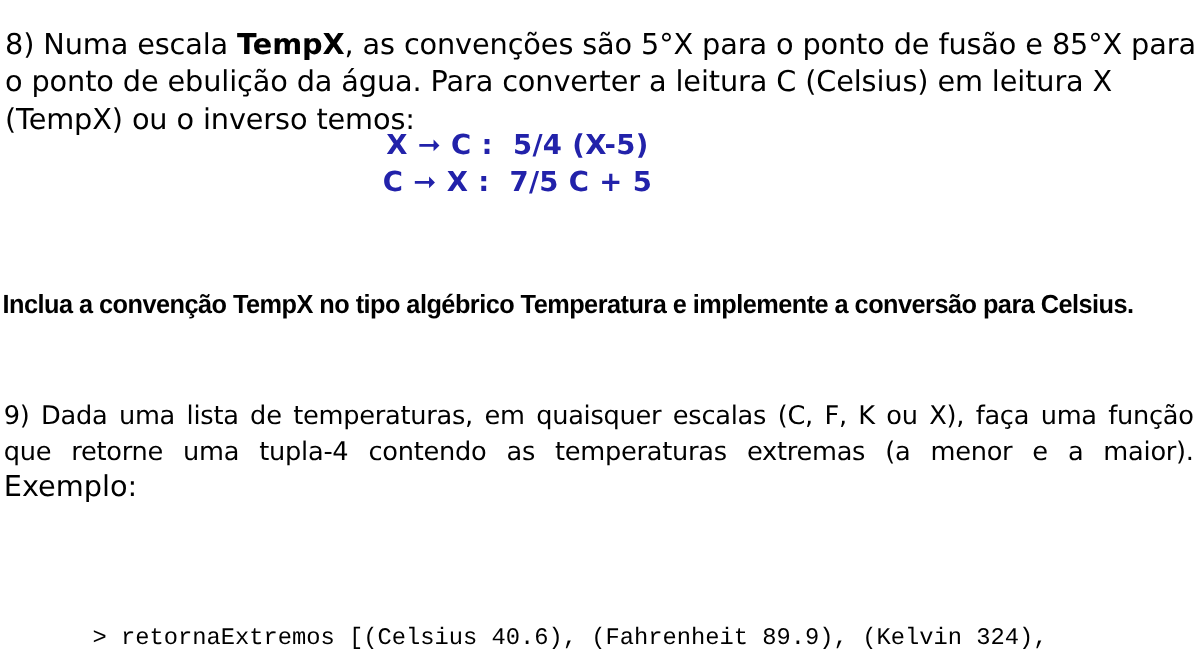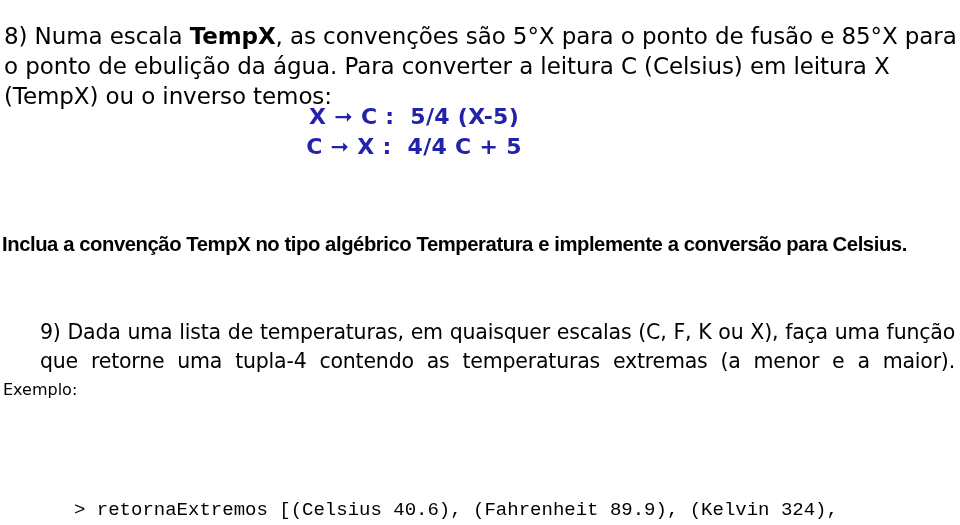--- a/index.html
+++ b/index.html
@@ -89,29 +89,28 @@
     text-align: justify;
     text-justify: inter-word;
     color: #000;
   }
   .q9 .last-line {
     text-align: justify;
     text-align-last: justify;
   }
   .q9-lines span.jline {
     display: block;
-    margin-left: 37px;
   }
 
   .exemplo {
     position: absolute;
     left: 3px;
     top: 376px;
     font-family: "DejaVu Sans", sans-serif;
-    font-size: 16px;
+    font-size: 23px;
     line-height: 28px;
     color: #000;
   }
 
   
   .code-block {
     position: absolute;
     left: 74px;
     top: 448px;
     width: 880px;
@@ -129,21 +128,21 @@
 </style>
 </head>
 <body>
 
 <div class="page">
 
   <p class="q8-intro"><span>8) Numa escala </span><span class="b">Temp</span><span class="b">X</span><span>, as convenções são 5</span><span>°</span><span>X para o ponto de fusão e 85</span><span>°</span><span>X para o ponto de ebulição da água. Para converter a leitura C (Celsius) em leitura X (TempX) ou o inverso temos:</span></p>
 
   <div class="formula-block">
     <span class="formula-line">X ➞ C :  5/4 (X-5)</span>
-    <span class="formula-line">C ➞ X :  4/4 C + 5</span>
+    <span class="formula-line">C ➞ X :  7/5 C + 5</span>
   </div>
 
   <p class="inclua">Inclua a convenção TempX no tipo algébrico Temperatura e implemente a conversão para Celsius.</p>
 
   <div class="q9 q9-lines">
     <span class="jline last-line">9) Dada uma lista de temperaturas, em quaisquer escalas (C, F, K ou X), faça uma função</span>
     <span class="jline last-line">que retorne uma tupla-4 contendo as temperaturas extremas (a menor e a maior).</span>
   </div>
 
   <div class="exemplo">Exemplo:</div>

